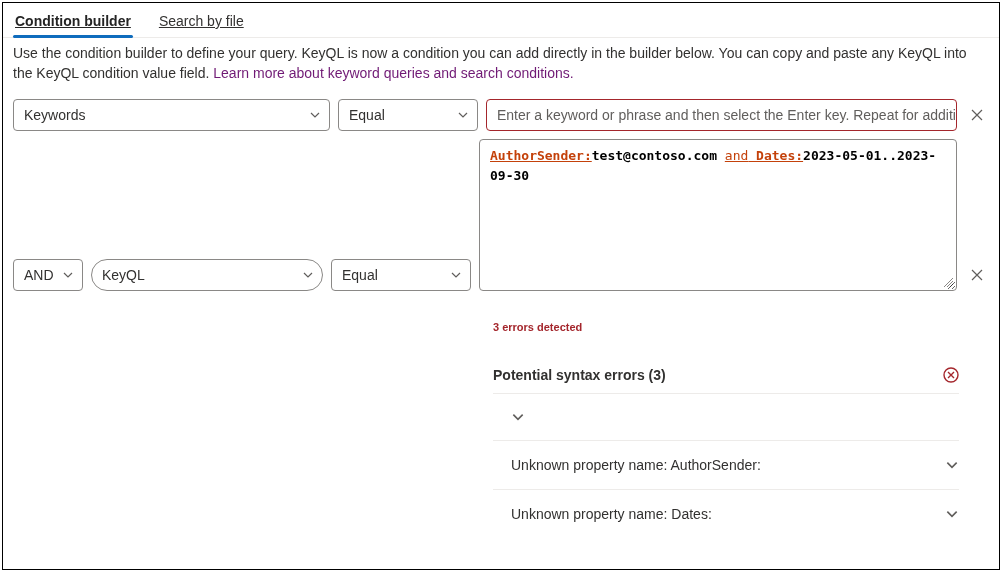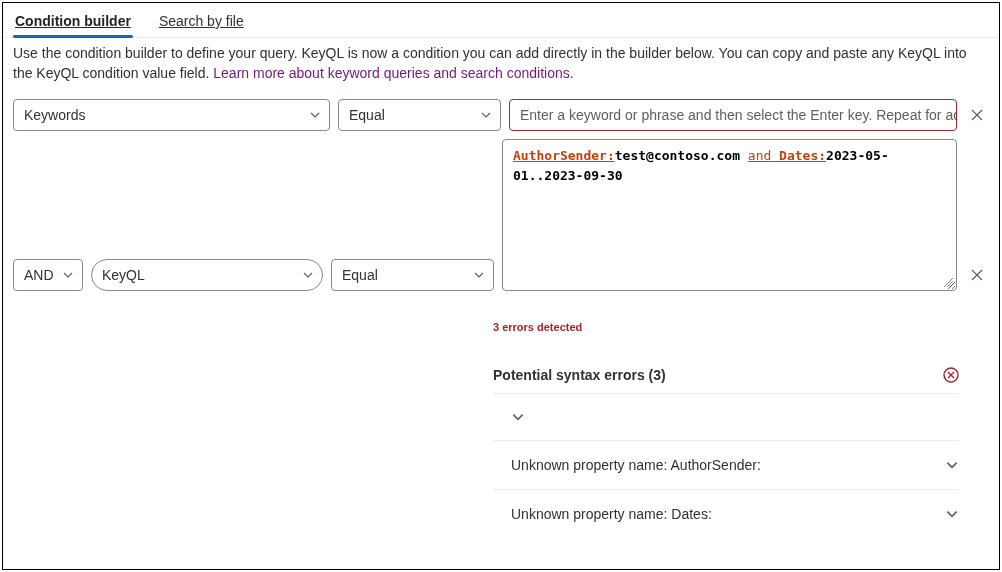--- a/index.html
+++ b/index.html
@@ -76,21 +76,21 @@
     padding: 0 8px 0 10px;
     cursor: pointer;
   }
   .select .chev {
     color: #605e5c;
     flex-shrink: 0;
   }
   .op-select { width: 70px; }
   .field-select { width: 232px; border-radius: 16px; }
   .field-select-1 { width: 317px; }
-  .eq-select { width: 163px; }
+  .eq-select { width: 140px; }
   .textinput {
     height: 32px;
     padding: 0 10px;
     flex: 1;
     color: #605e5c;
     display: flex;
     align-items: center;
     overflow: hidden;
     white-space: nowrap;
   }

